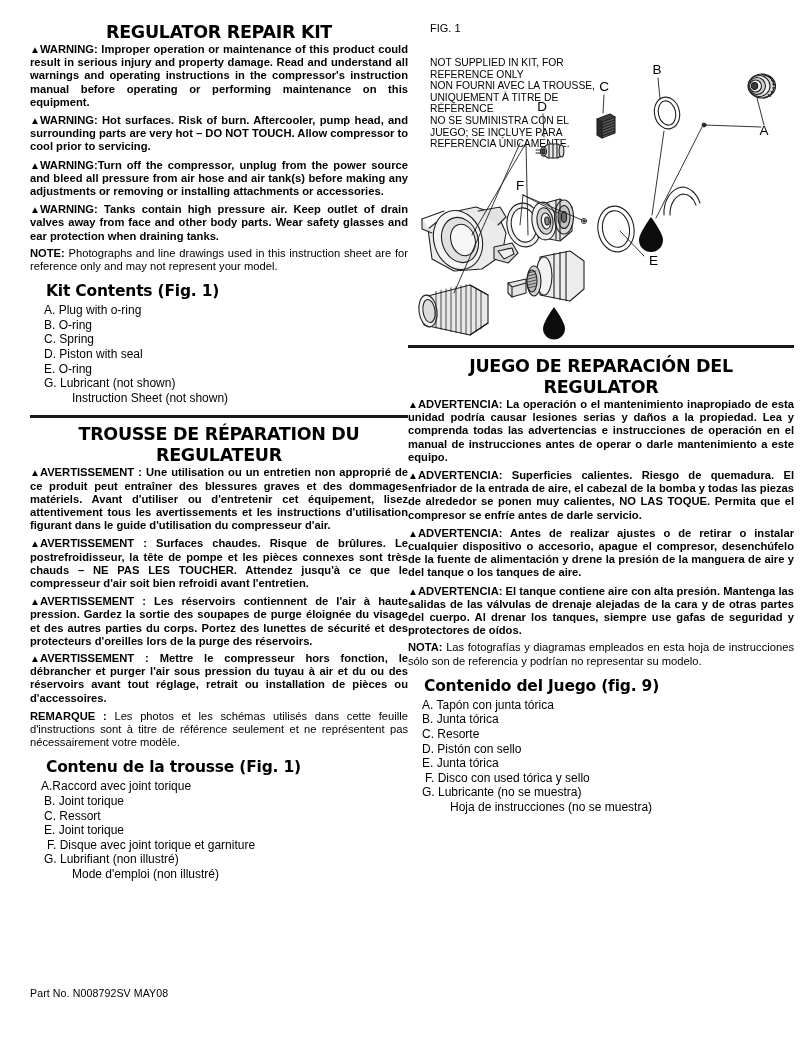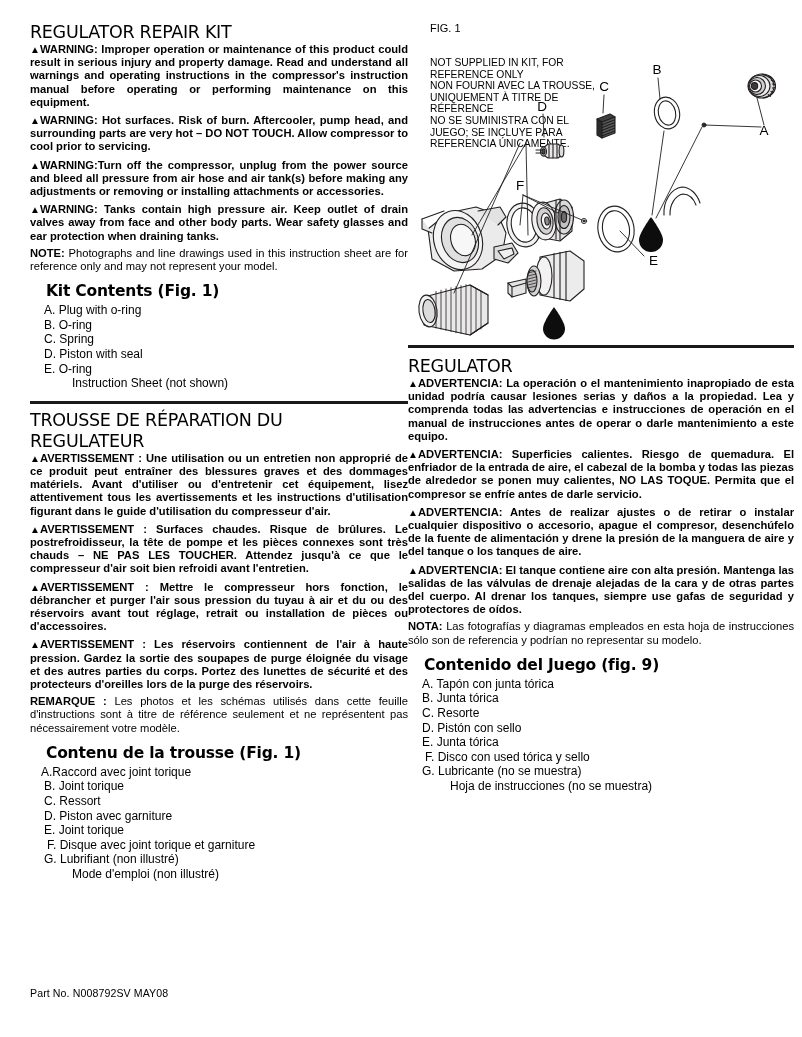--- a/index.html
+++ b/index.html
@@ -33,25 +33,26 @@
     width: 390px;
   }
   .col-right-text {
     position: absolute;
     left: 408px; top: 345px;
     width: 386px;
   }
   
   h1.sec-title {
     font-size: 17.5px;
-    font-weight: normal;
+    font-weight: bold;
     letter-spacing: -0.3px;
     margin: 0 0 1px 0;
     line-height: 20px;
     font-family: "DejaVu Sans", sans-serif;
+    text-align: center;
   }
   h2.sub-title {
     font-size: 15.5px;
     font-weight: bold;
     margin: 9px 0 2px 16px;
     line-height: 19px;
     letter-spacing: -0.2px;
     font-family: "DejaVu Sans", sans-serif;
   }
   
@@ -155,48 +156,48 @@
 
       <p class="note"><b>NOTE:</b><span> Photographs and line drawings used in this instruction sheet are for reference only and may not represent your model.</span></p>
 
       <h2 class="sub-title">Kit Contents (Fig. 1)</h2>
       <ul class="contents">
         <li>A. Plug with o-ring</li>
         <li>B. O-ring</li>
         <li>C. Spring</li>
         <li>D. Piston with seal</li>
         <li>E. O-ring</li>
+        <li>G. Lubricant (not shown)</li>
         <li class="indent">Instruction Sheet (not shown)</li>
       </ul>
     </div>
 
     <div class="rule-wrap">
       <hr class="rule">
     </div>
 
     <div>
       <h1 class="sec-title">TROUSSE DE RÉPARATION DU</h1>
       <h1 class="sec-title">REGULATEUR</h1>
 
       <p class="warn"><span class="tri">▲</span><b>AVERTISSEMENT :</b><span> Une utilisation ou un entretien non approprié de ce produit peut entraîner des blessures graves et des dommages matériels. Avant d'utiliser ou d'entretenir cet équipement, lisez attentivement tous les avertissements et les instructions d'utilisation figurant dans le guide d'utilisation du compresseur d'air.</span></p>
 
       <p class="warn"><span class="tri">▲</span><b>AVERTISSEMENT :</b><span> Surfaces chaudes. Risque de brûlures. Le postrefroidisseur, la tête de pompe et les pièces connexes sont très chauds – NE PAS LES TOUCHER. Attendez jusqu'à ce que le compresseur d'air soit bien refroidi avant l'entretien.</span></p>
 
+      <p class="warn tight"><span class="tri">▲</span><b>AVERTISSEMENT :</b><span> Les réservoirs contiennent de l'air à haute pression. Gardez la sortie des soupapes de purge éloignée du visage et des autres parties du corps. Portez des lunettes de sécurité et des protecteurs d'oreilles lors de la purge des réservoirs.</span></p>
+
       <p class="warn"><span class="tri">▲</span><b>AVERTISSEMENT :</b><span>  Mettre le compresseur hors fonction, le débrancher et purger l'air sous pression du tuyau à air et du ou des réservoirs avant tout réglage, retrait ou installation de pièces ou d'accessoires.</span></p>
-
-      <p class="warn tight"><span class="tri">▲</span><b>AVERTISSEMENT :</b><span> Les réservoirs contiennent de l'air à haute pression. Gardez la sortie des soupapes de purge éloignée du visage et des autres parties du corps. Portez des lunettes de sécurité et des protecteurs d'oreilles lors de la purge des réservoirs.</span></p>
 
       <p class="note"><b>REMARQUE :</b><span> Les photos et les schémas utilisés dans cette feuille d'instructions sont à titre de référence seulement et ne représentent pas nécessairement votre modèle.</span></p>
 
       <h2 class="sub-title">Contenu de la trousse (Fig. 1)</h2>
       <ul class="contents">
         <li class="a-tight">A.Raccord avec joint torique</li>
         <li>B. Joint torique</li>
         <li>C. Ressort</li>
-        <li>D. Piston avec garniture</li>
         <li>E. Joint torique</li>
         <li class="f-item">F. Disque avec joint torique et garniture</li>
         <li>G. Lubrifiant (non illustré)</li>
         <li class="indent">Mode d'emploi (non illustré)</li>
       </ul>
     </div>
   </div>
 
   <div class="col-right-fig">
     <div class="fig-label">FIG. 1</div>
@@ -375,20 +376,21 @@
 
         </g>
       </svg>
     </div>
   </div>
 
   <div class="col-right-text">
     <hr class="rule">
 
     <div style="padding-top:8px;">
+      <h1 class="sec-title">JUEGO DE REPARACIÓN DEL</h1>
       <h1 class="sec-title">REGULATOR</h1>
 
       <p class="warn"><span class="tri">▲</span><b>ADVERTENCIA:</b><span> La operación o el mantenimiento inapropiado de esta unidad podría causar lesiones serias y daños a la propiedad. Lea y comprenda todas las advertencias e instrucciones de operación en el manual de instrucciones antes de operar o darle mantenimiento a este equipo.</span></p>
 
       <p class="warn"><span class="tri">▲</span><b>ADVERTENCIA:</b><span> Superficies calientes. Riesgo de quemadura. El enfriador de la entrada de aire, el cabezal de la bomba y todas las piezas de alrededor se ponen muy calientes, NO LAS TOQUE. Permita que el compresor se enfríe antes de darle servicio.</span></p>
 
       <p class="warn"><span class="tri">▲</span><b>ADVERTENCIA:</b><span> Antes de realizar ajustes o de retirar o instalar cualquier dispositivo o accesorio, apague el compresor, desenchúfelo de la fuente de alimentación y drene la presión de la manguera de aire y del tanque o los tanques de aire.</span></p>
 
       <p class="warn tight"><span class="tri">▲</span><b>ADVERTENCIA:</b><span> El tanque contiene aire con alta presión. Mantenga las salidas de las válvulas de drenaje alejadas de la cara y de otras partes del cuerpo. Al drenar los tanques, siempre use gafas de seguridad y protectores de oídos.</span></p>
 

